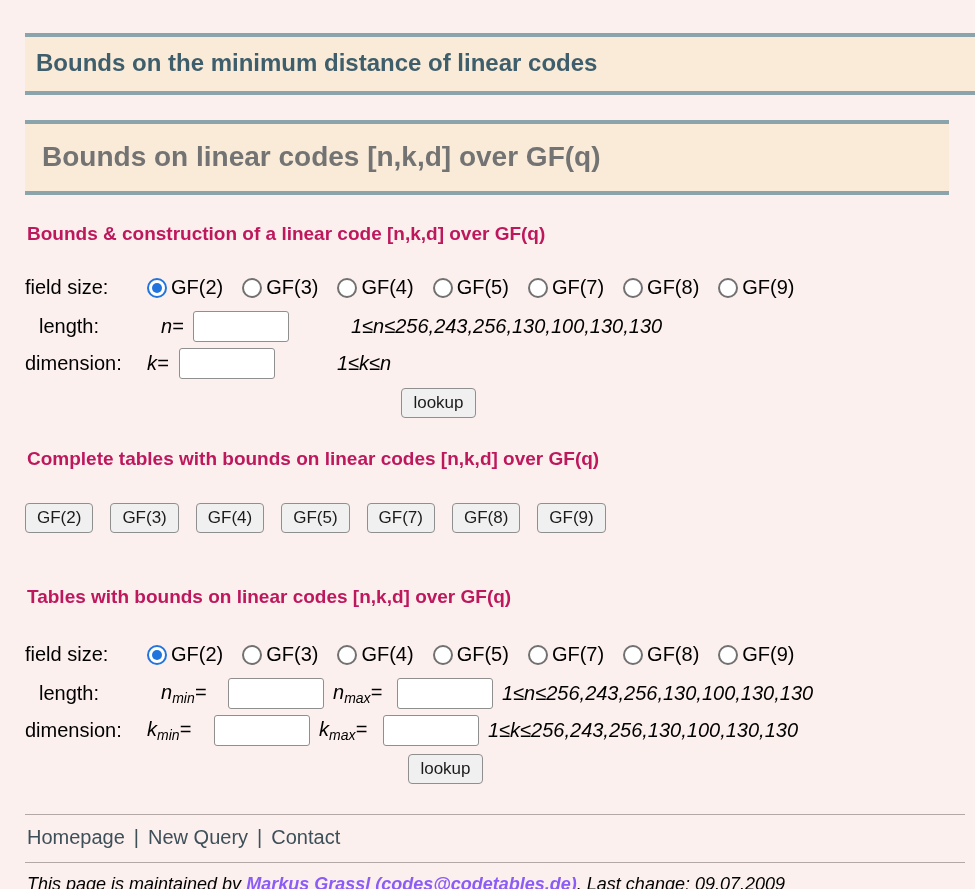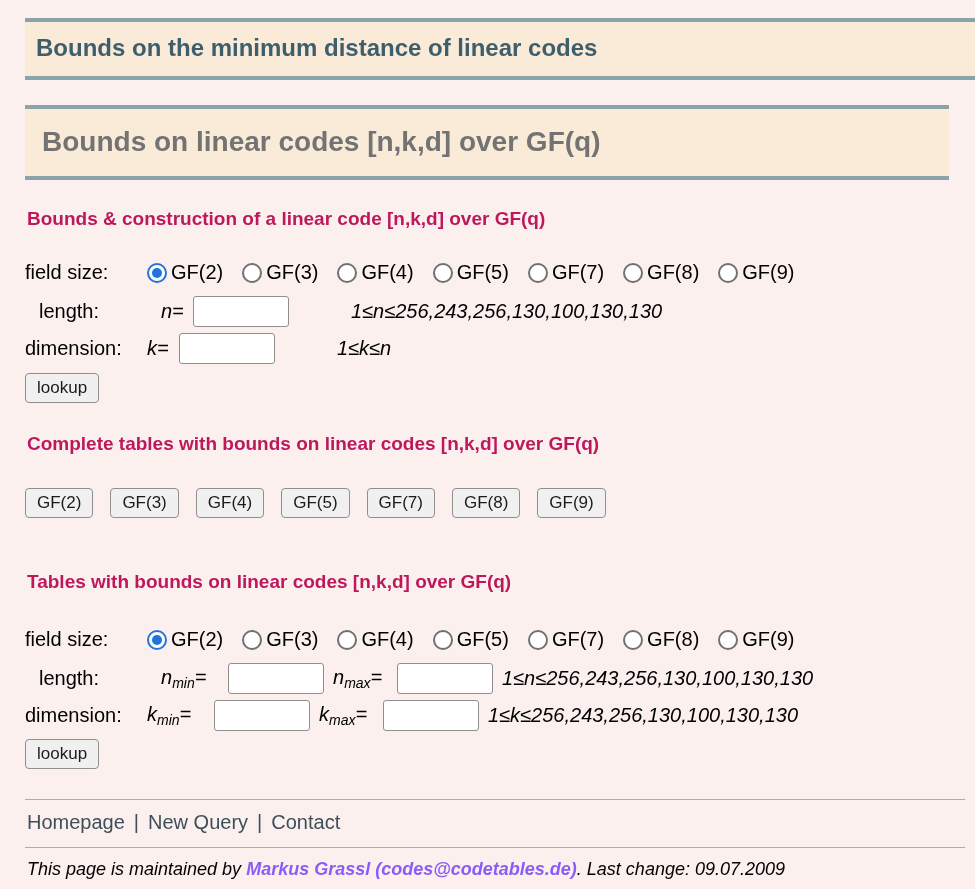--- a/index.html
+++ b/index.html
@@ -11,21 +11,21 @@
     color: #000;
     overflow: hidden;
   }
   
   .banner {
     margin-left: 25px;
     background: #f9ebd8;
     border-top: 4px solid #8ba3ab;
     border-bottom: 4px solid #8ba3ab;
   }
-  .banner-main { margin-top: 18px; padding: 12px 24px 14px 11px; }
+  .banner-main { margin-top: 33px; padding: 12px 24px 14px 11px; }
   .banner-main .banner-text {
     font-size: 24px; font-weight: bold; color: #3e5e6c; margin: 0;
   }
   .banner-sub { margin-top: 25px; margin-right: 26px; padding: 11px 10px 12px 11px; }
   .banner-sub .banner-text {
     font-size: 28px; font-weight: bold; color: #737373; margin: 6px;
   }
   
   .content { padding: 0 25px; font-size: 20px; }
   .section-heading {
@@ -68,21 +68,21 @@
     width: 10px; height: 10px; border-radius: 50%; background: #2174dd;
   }
   
   .btn {
     background: #f1f0f0; border: 1px solid #8f8f8f; border-radius: 4px;
     padding: 3px 11px; font-size: 17px; color: #1b1b1b;
     font-family: "Liberation Sans", sans-serif; line-height: 22px;
   }
   .gf-buttons { margin-top: 33px; display: flex; }
   .gf-buttons .btn { margin-right: 17px; }
-  .lookup-row { display: flex; justify-content: flex-start; }
+  .lookup-row { display: flex; justify-content: center; }
   .lookup-row-1 { margin-top: 9px; padding-right: 98px; }
   .lookup-row-2 { margin-top: 8px; padding-right: 84px; }
   
   .rule {
     border: none; border-top: 1px solid #b3a8a5;
     margin: 0 10px 0 25px;
   }
   .rule-1 { margin-top: 30px; }
   .footer-links {
     padding: 11px 0 13px 27px; font-size: 20px; color: #3d4f58;

